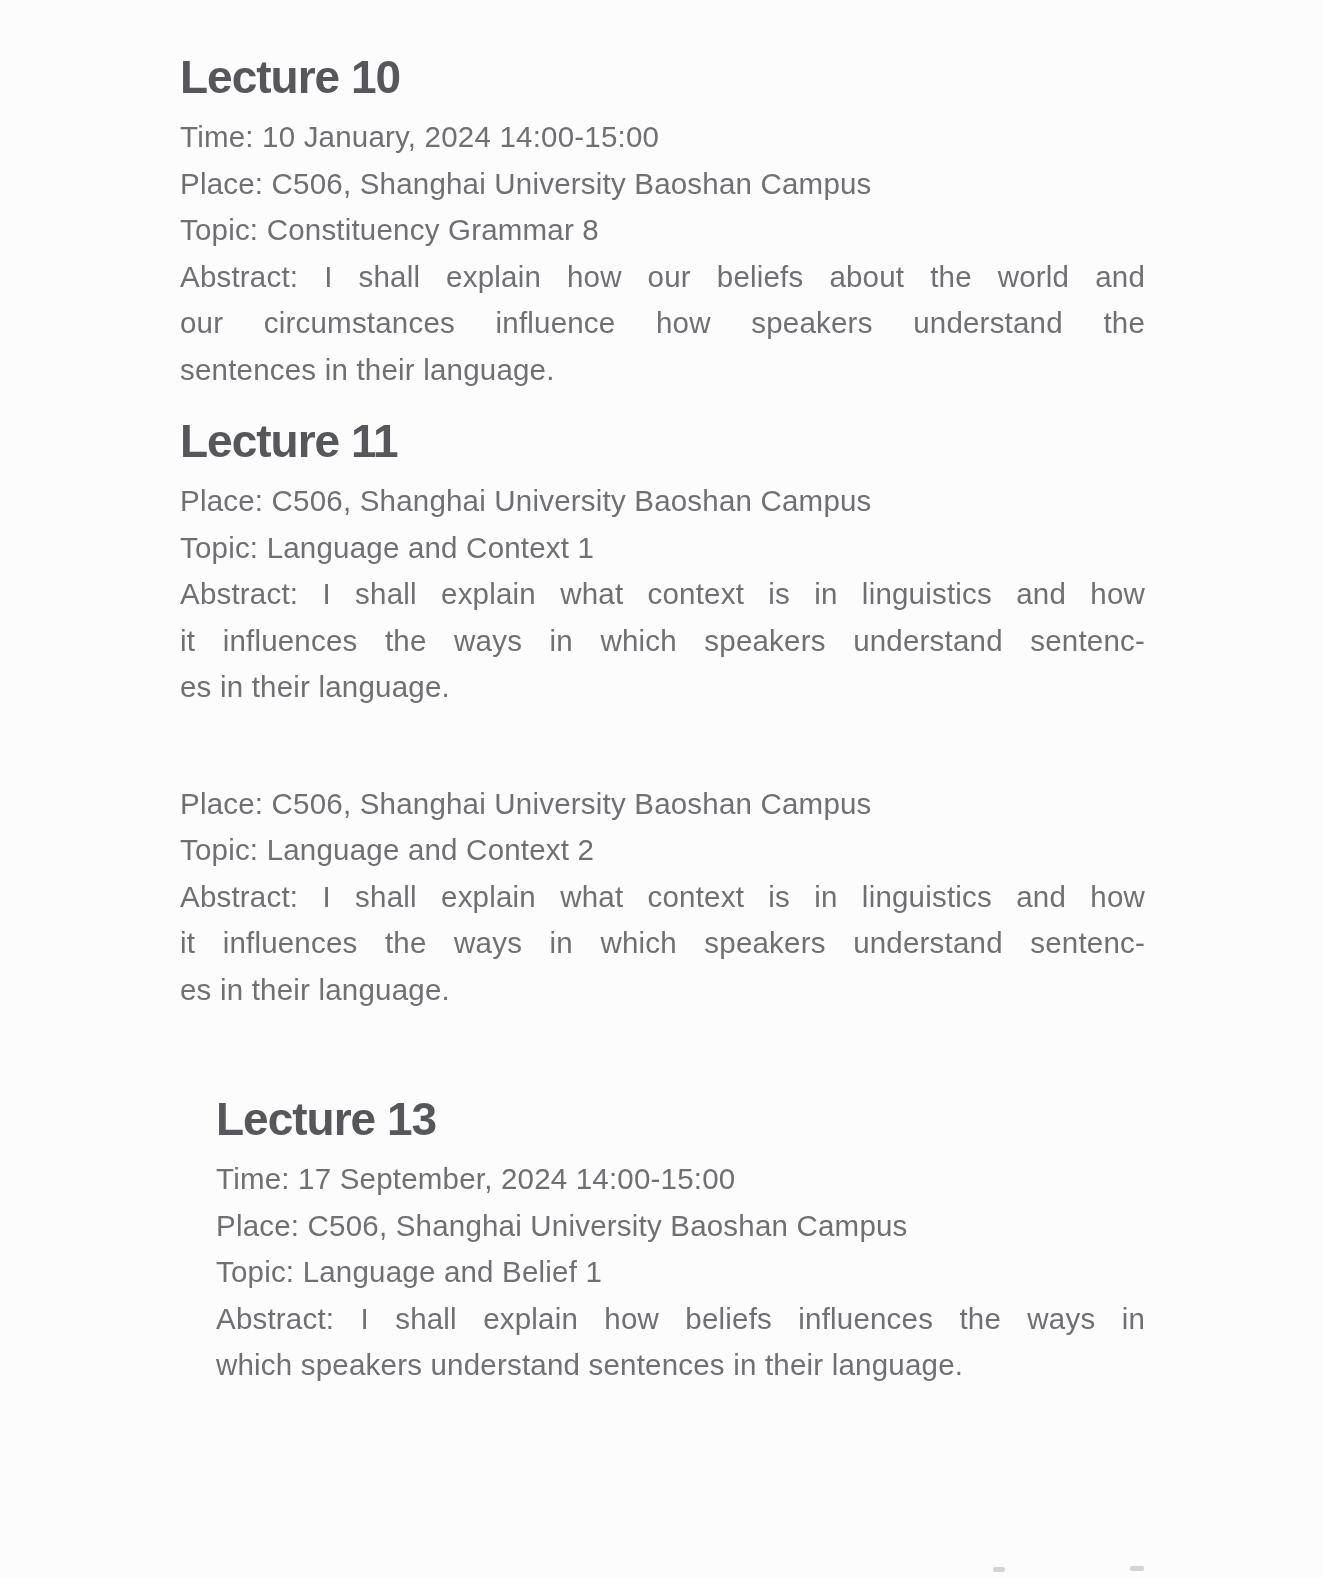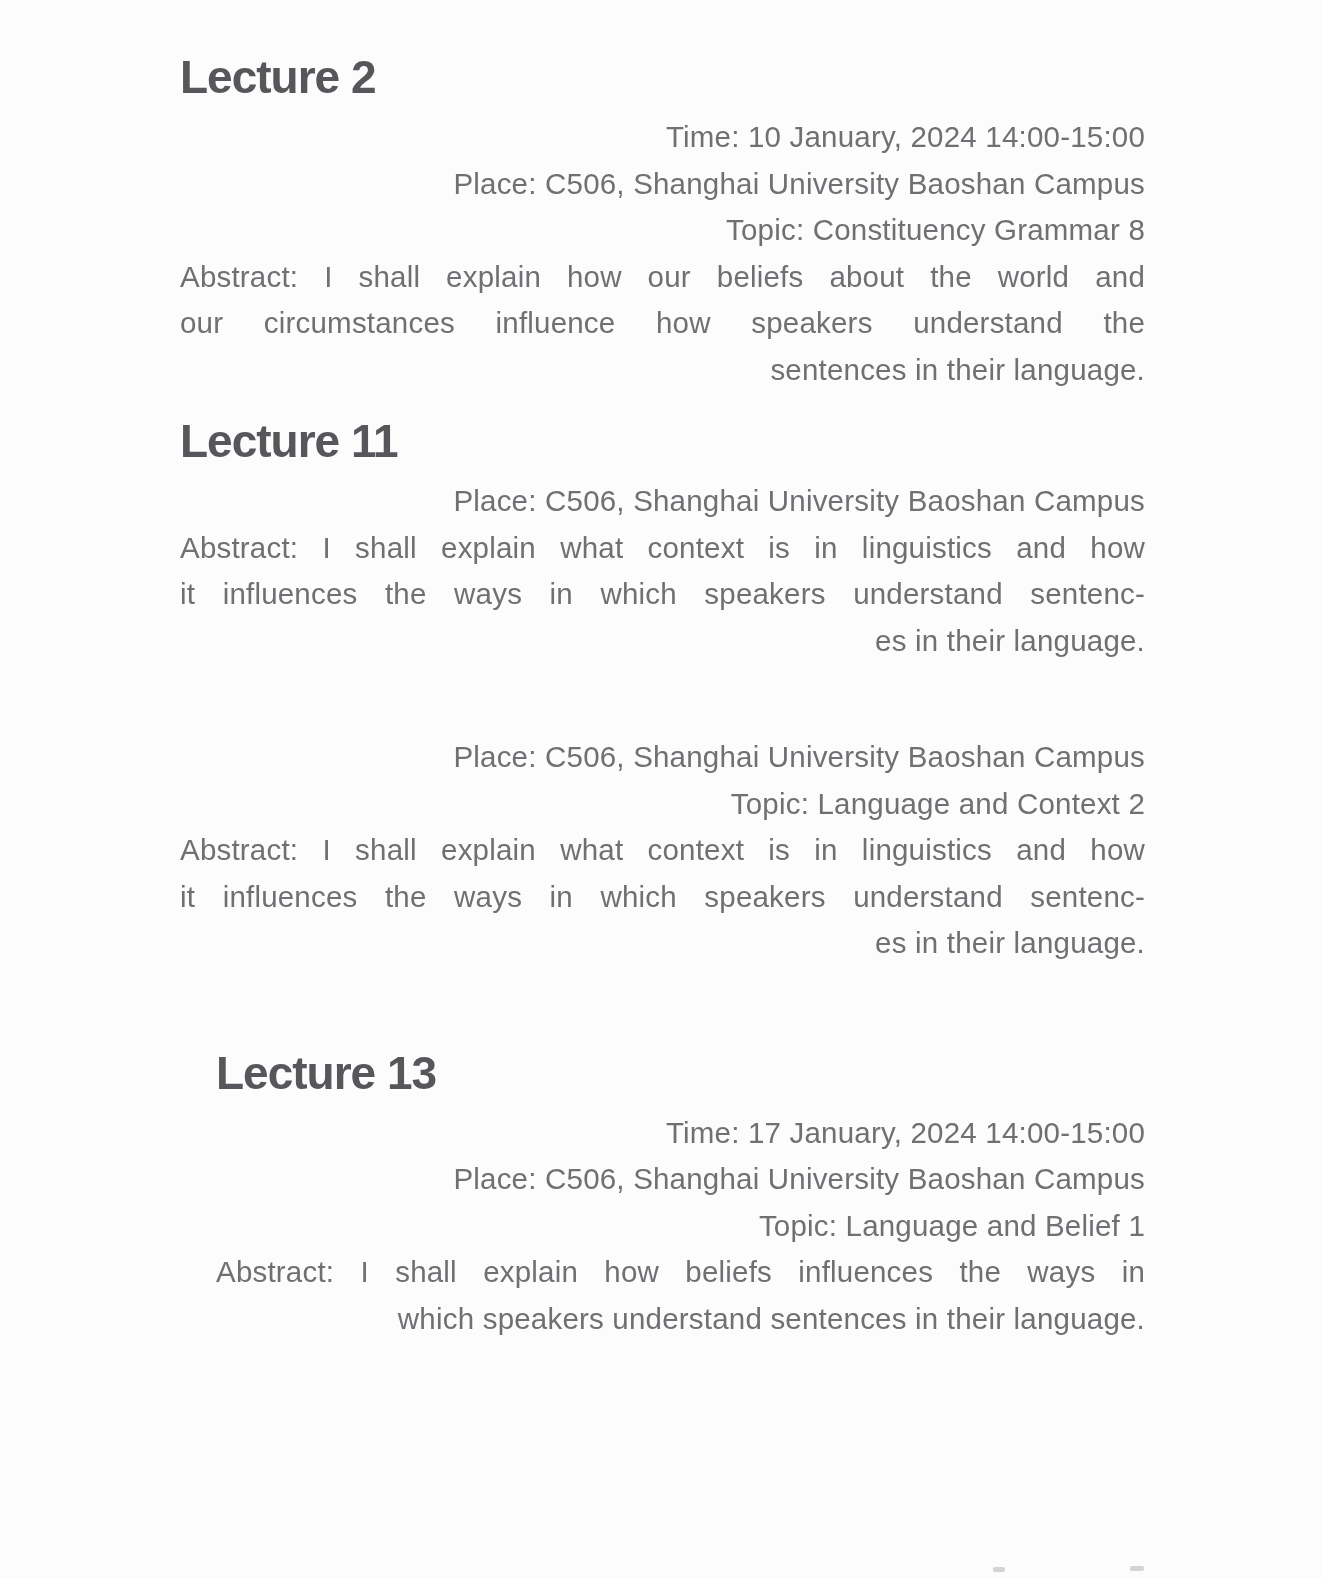--- a/index.html
+++ b/index.html
@@ -26,21 +26,21 @@
     font-weight: 700;
     letter-spacing: -1px;
     color: #56575a;
     margin: 0 0 8px 0;
   }
   .line {
     font-size: 29.5px;
     line-height: 46.5px;
     letter-spacing: 0.2px;
     color: #6f7073;
-    text-align: right;
+    text-align: left;
   }
   .line.stretch {
     text-align: justify;
     text-align-last: justify;
   }
   
   .cutoff-artifact {
     position: absolute;
     height: 5px;
     background: #b3b3b6;
@@ -49,48 +49,49 @@
   }
   .cutoff-a { left: 993px; top: 1567px; width: 12px; }
   .cutoff-b { left: 1130px; top: 1566px; width: 14px; }
 </style>
 </head>
 <body>
 
 <div class="page">
 
   <section class="lecture s1">
-    <h2 class="lecture-title">Lecture 2</h2>
+    <h2 class="lecture-title">Lecture 10</h2>
     <div class="line">Time: 10 January, 2024 14:00-15:00</div>
     <div class="line">Place: C506, Shanghai University Baoshan Campus</div>
     <div class="line">Topic: Constituency Grammar 8</div>
     <div class="line stretch">Abstract: I shall explain how our beliefs about the world and</div>
     <div class="line stretch">our circumstances influence how speakers understand the</div>
     <div class="line">sentences in their language.</div>
   </section>
 
   <section class="lecture s2">
     <h2 class="lecture-title">Lecture 11</h2>
     <div class="line">Place: C506, Shanghai University Baoshan Campus</div>
+    <div class="line">Topic: Language and Context 1</div>
     <div class="line stretch">Abstract: I shall explain what context is in linguistics and how</div>
     <div class="line stretch">it influences the ways in which speakers understand sentenc-</div>
     <div class="line">es in their language.</div>
   </section>
 
   <section class="lecture s3">
     <div class="line">Place: C506, Shanghai University Baoshan Campus</div>
     <div class="line">Topic: Language and Context 2</div>
     <div class="line stretch">Abstract: I shall explain what context is in linguistics and how</div>
     <div class="line stretch">it influences the ways in which speakers understand sentenc-</div>
     <div class="line">es in their language.</div>
   </section>
 
   <section class="lecture s4">
     <h2 class="lecture-title">Lecture 13</h2>
-    <div class="line">Time: 17 January, 2024 14:00-15:00</div>
+    <div class="line">Time: 17 September, 2024 14:00-15:00</div>
     <div class="line">Place: C506, Shanghai University Baoshan Campus</div>
     <div class="line">Topic: Language and Belief 1</div>
     <div class="line stretch">Abstract: I shall explain how beliefs influences the ways in</div>
     <div class="line">which speakers understand sentences in their language.</div>
   </section>
 
   <div class="cutoff-artifact cutoff-a"></div>
   <div class="cutoff-artifact cutoff-b"></div>
 
 </div>

